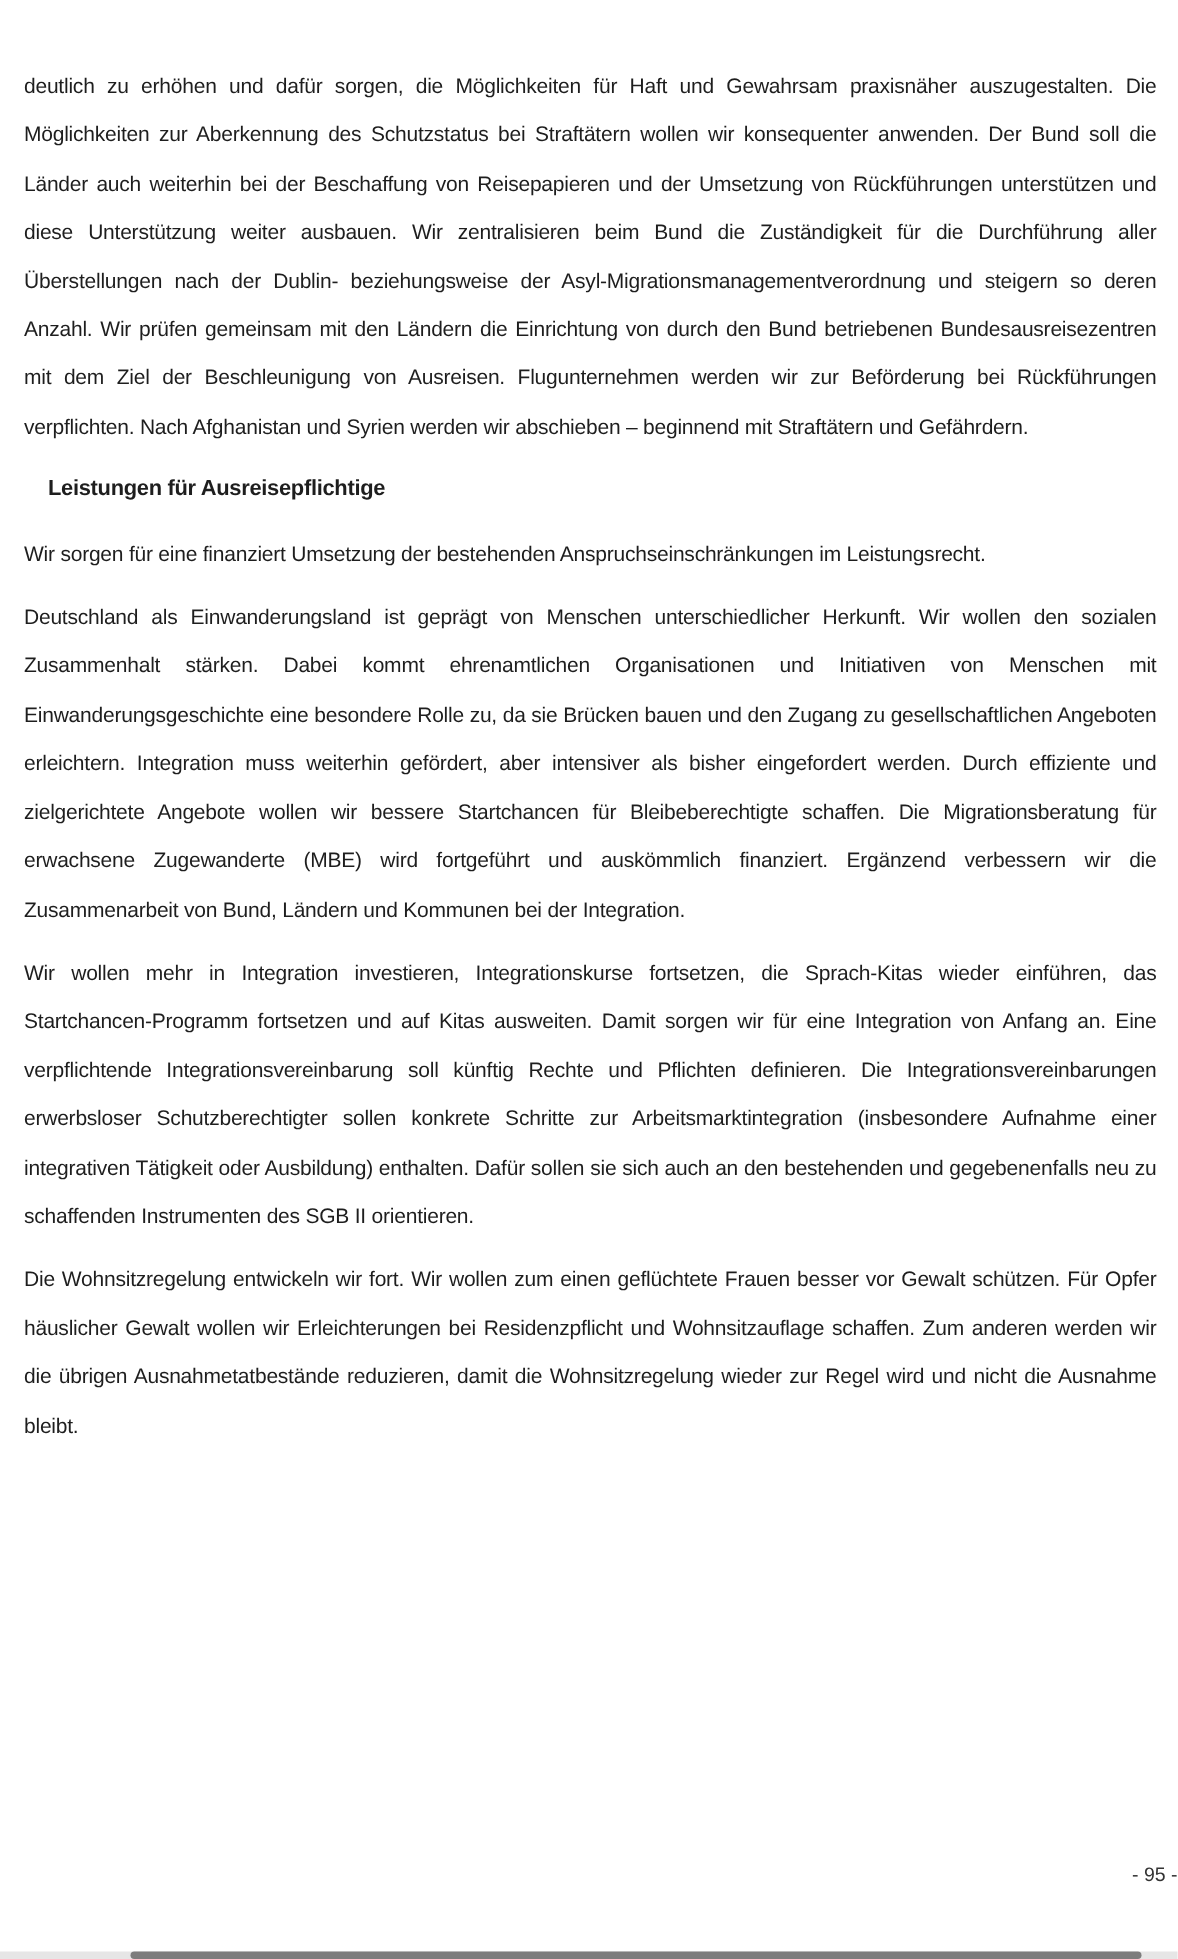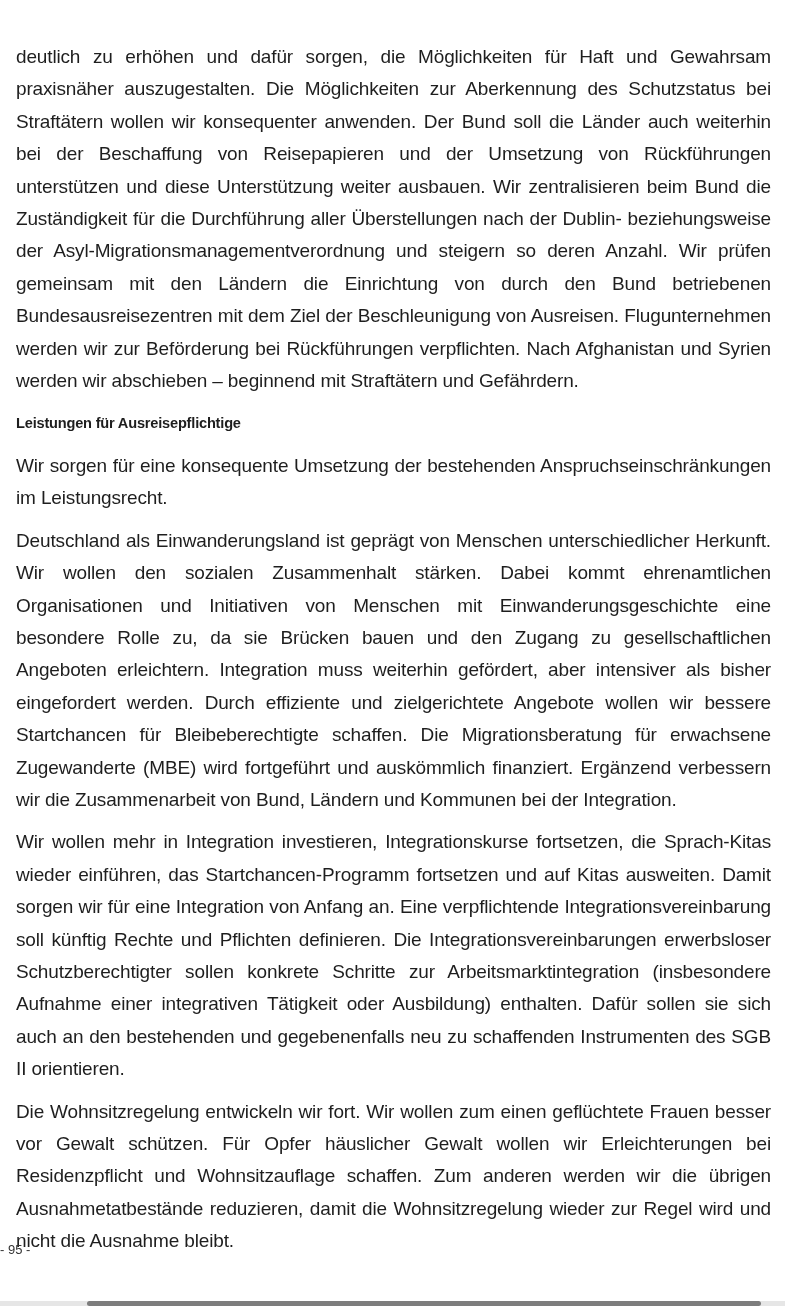--- a/index.html
+++ b/index.html
@@ -16,42 +16,42 @@
       color: #1e1e1e;
     }
     .page {
       position: absolute;
       left: 16px;
       top: 41px;
       width: 755px;
     }
     .para {
       margin: 0 0 10px 0;
-      font-size: 19px;
+      font-size: 14px;
       line-height: 32.4px;
       text-align: justify;
       letter-spacing: -0.15px;
       word-spacing: 0px;
     }
     .para.last-line-left {
       text-align-last: left;
     }
     .heading {
-      margin: 0 0 10px 0;
+      margin: 0 0 10px 16px;
       font-size: 14.6px;
       line-height: 32.4px;
       font-weight: bold;
       letter-spacing: -0.2px;
     }
     .page-number {
       position: absolute;
       left: 0;
       width: 785px;
       top: 1242px;
-      text-align: left;
+      text-align: right;
       font-size: 13px;
       color: #333333;
     }
     .hscroll-track {
       position: absolute;
       left: 0;
       top: 1301px;
       width: 785px;
       height: 5px;
       background: #e6e6e6;
@@ -65,21 +65,21 @@
       border-radius: 3px;
       background: #7d7d7d;
     }
   </style>
 </head>
 <body>
 
 <div class="page">
   <p class="para last-line-left">deutlich zu erhöhen und dafür sorgen, die Möglichkeiten für Haft und Gewahrsam praxisnäher auszugestalten. Die Möglichkeiten zur Aberkennung des Schutzstatus bei Straftätern wollen wir konsequenter anwenden. Der Bund soll die Länder auch weiterhin bei der Beschaffung von Reisepapieren und der Umsetzung von Rückführungen unterstützen und diese Unterstützung weiter ausbauen. Wir zentralisieren beim Bund die Zuständigkeit für die Durchführung aller Überstellungen nach der Dublin- beziehungsweise der Asyl-Migrationsmanagementverordnung und steigern so deren Anzahl. Wir prüfen gemeinsam mit den Ländern die Einrichtung von durch den Bund betriebenen Bundesausreisezentren mit dem Ziel der Beschleunigung von Ausreisen. Flugunternehmen werden wir zur Beförderung bei Rückführungen verpflichten. Nach Afghanistan und Syrien werden wir abschieben – beginnend mit Straftätern und Gefährdern.</p>
   <h3 class="heading">Leistungen für Ausreisepflichtige</h3>
-  <p class="para last-line-left">Wir sorgen für eine konsequente Umsetzung der bestehenden Anspruchseinschränkungen im Leistungsrecht.</p>
+  <p class="para last-line-left">Wir sorgen für eine finanziert Umsetzung der bestehenden Anspruchseinschränkungen im Leistungsrecht.</p>
   <p class="para last-line-left">Deutschland als Einwanderungsland ist geprägt von Menschen unterschiedlicher Herkunft. Wir wollen den sozialen Zusammenhalt stärken. Dabei kommt ehrenamtlichen Organisationen und Initiativen von Menschen mit Einwanderungsgeschichte eine besondere Rolle zu, da sie Brücken bauen und den Zugang zu gesellschaftlichen Angeboten erleichtern. Integration muss weiterhin gefördert, aber intensiver als bisher eingefordert werden. Durch effiziente und zielgerichtete Angebote wollen wir bessere Startchancen für Bleibeberechtigte schaffen. Die Migrationsberatung für erwachsene Zugewanderte (MBE) wird fortgeführt und auskömmlich finanziert. Ergänzend verbessern wir die Zusammenarbeit von Bund, Ländern und Kommunen bei der Integration.</p>
   <p class="para last-line-left">Wir wollen mehr in Integration investieren, Integrationskurse fortsetzen, die Sprach-Kitas wieder einführen, das Startchancen-Programm fortsetzen und auf Kitas ausweiten. Damit sorgen wir für eine Integration von Anfang an. Eine verpflichtende Integrationsvereinbarung soll künftig Rechte und Pflichten definieren.  Die Integrationsvereinbarungen erwerbsloser Schutzberechtigter sollen konkrete Schritte zur Arbeitsmarktintegration (insbesondere Aufnahme einer integrativen Tätigkeit oder Ausbildung) enthalten. Dafür sollen sie sich auch an den bestehenden und gegebenenfalls neu zu schaffenden Instrumenten des SGB II orientieren.</p>
   <p class="para last-line-left">Die Wohnsitzregelung entwickeln wir fort. Wir wollen zum einen geflüchtete Frauen besser vor Gewalt schützen. Für Opfer häuslicher Gewalt wollen wir Erleichterungen bei Residenzpflicht und Wohnsitzauflage schaffen. Zum anderen werden wir die übrigen Ausnahmetatbestände reduzieren, damit die Wohnsitzregelung wieder zur Regel wird und nicht die Ausnahme bleibt.</p>
 </div>
 
 <div class="page-number">- 95 -</div>
 
 <div class="hscroll-track"></div>
 <div class="hscroll-thumb"></div>
 

